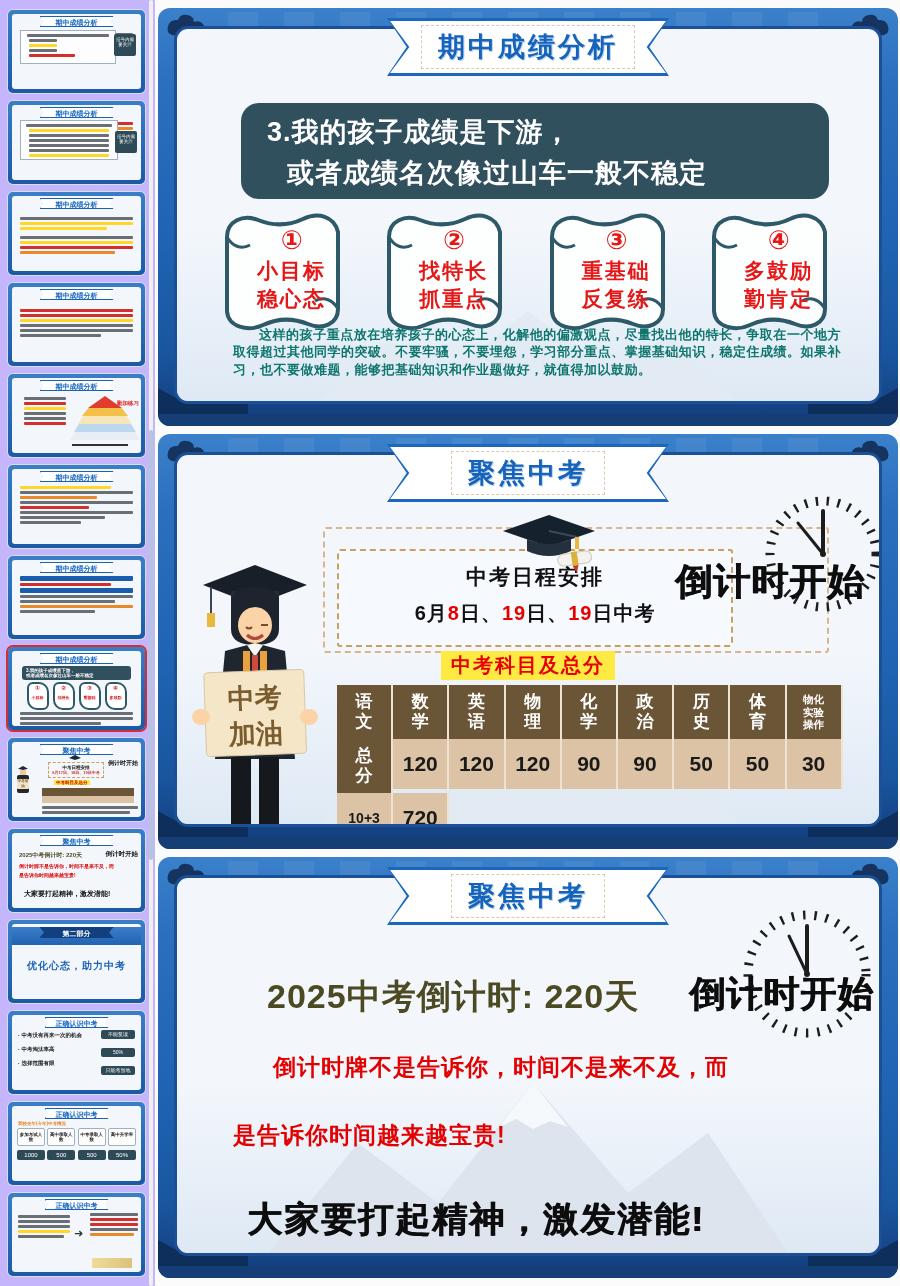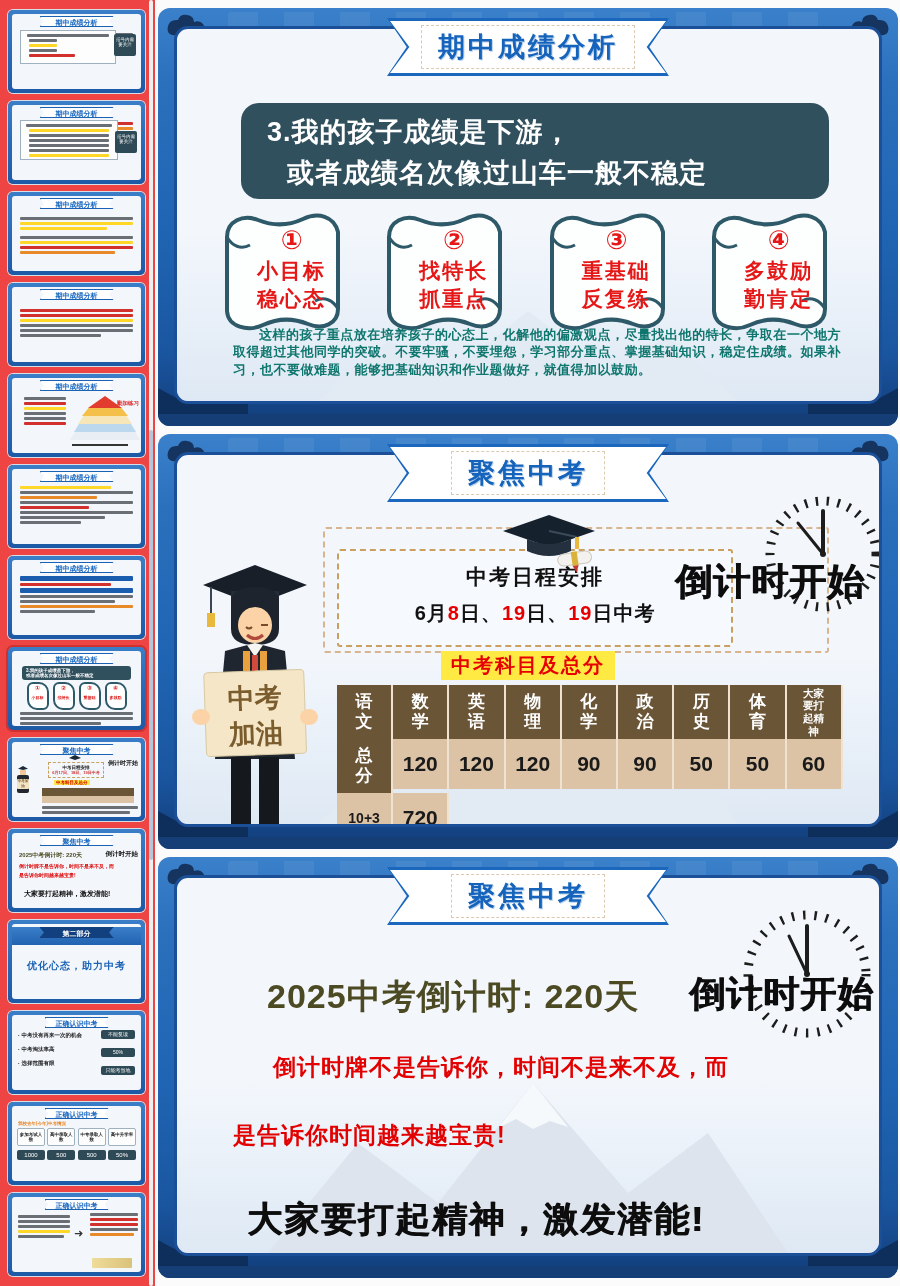--- a/index.html
+++ b/index.html
@@ -1,20 +1,20 @@
 <!DOCTYPE html>
 <html><head>
 <meta charset="utf-8">
 <style>
   * { margin:0; padding:0; box-sizing:border-box; }
   html,body { width:900px; height:1286px; background:#fbfbfc; font-family:"Liberation Sans","DejaVu Sans",sans-serif; overflow:hidden; }
   #stage { position:relative; width:900px; height:1286px; background:#fbfbfc; }
 
   
-  #sidebar { position:absolute; left:0; top:0; width:155px; height:1286px; background:#ef4444; }
+  #sidebar { position:absolute; left:0; top:0; width:155px; height:1286px; background:#c4b5fd; }
   .thumb { position:absolute; left:8px; width:137px; height:83px; border-radius:5px;
            background:linear-gradient(180deg,#3a7ec8 0%,#2a6cb8 45%,#1c5aa6 100%);
            box-shadow:0 0 0 1px #d7dee8; cursor:pointer; }
   .thumb.sel { box-shadow:0 0 0 2px #d03030; }
   .thumb-inner { position:absolute; inset:4px; background:#f3f7fc; border-radius:3px; overflow:hidden; }
   .thumb-banner { margin:2px auto 2px; width:74px; height:11px; line-height:11px; text-align:center;
                   font-size:7px; font-weight:700; color:#1565c0; background:#fff;
                   border:1px solid #1b62b4; clip-path:polygon(0 0,100% 0,94% 50%,100% 100%,0 100%,6% 50%); }
   .thumb-banner.dark { background:#123f7e; color:#fff; border-color:#123f7e; }
   .tl { height:3px; background:#6a6f76; margin:2px 8px; border-radius:1px; }
@@ -477,30 +477,30 @@
 
       <div class="score-table">
         <div class="cell hd">语文</div>
         <div class="cell hd">数学</div>
         <div class="cell hd">英语</div>
         <div class="cell hd">物理</div>
         <div class="cell hd">化学</div>
         <div class="cell hd">政治</div>
         <div class="cell hd">历史</div>
         <div class="cell hd">体育</div>
-        <div class="cell hd small">大家要打起精神</div>
+        <div class="cell hd small">物化实验操作</div>
         <div class="cell hd">总分</div>
         <div class="cell vl">120</div>
         <div class="cell vl">120</div>
         <div class="cell vl">120</div>
         <div class="cell vl">90</div>
         <div class="cell vl">90</div>
         <div class="cell vl">50</div>
         <div class="cell vl">50</div>
-        <div class="cell vl">60</div>
+        <div class="cell vl">30</div>
         <div class="cell vl small">10+3</div>
         <div class="cell vl">720</div>
       </div>
 
 
       <svg class="grad-char" width="128" height="290" viewBox="0 0 128 290">
         <polygon points="64,6 116,26 64,46 12,26" fill="#181f29"></polygon>
         <rect x="40" y="32" width="48" height="16" fill="#232c38"></rect>
         <line x1="20" y1="28" x2="20" y2="56" stroke="#3a4656" stroke-width="2"></line>
         <rect x="16" y="54" width="8" height="14" fill="#e8b93c"></rect>

